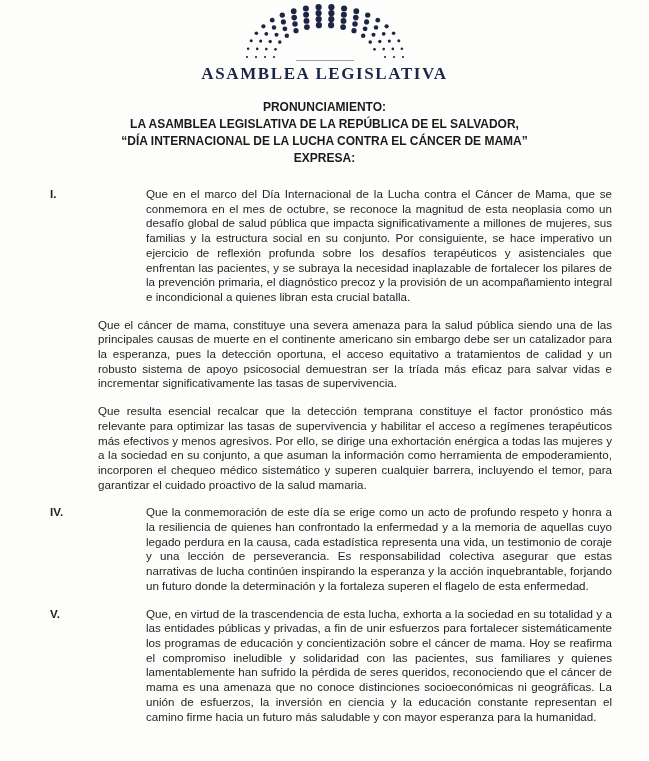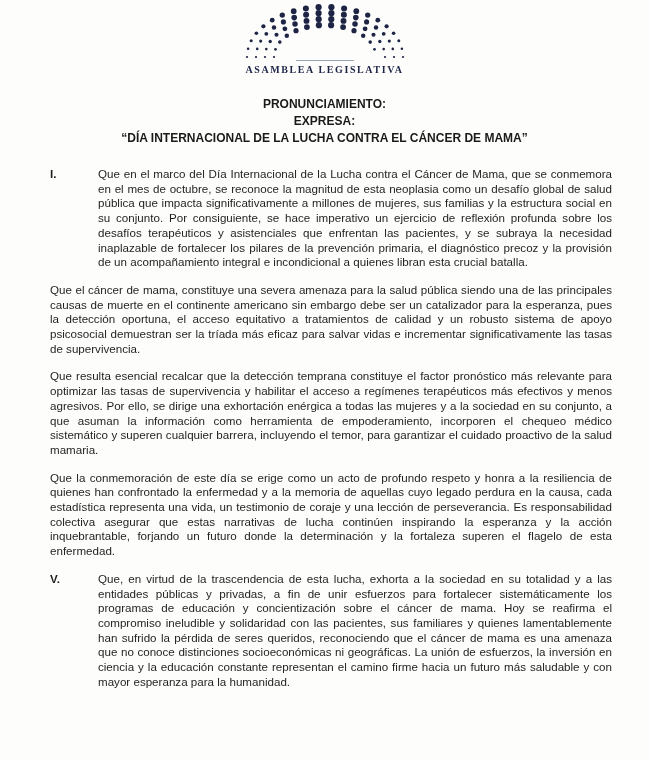--- a/index.html
+++ b/index.html
@@ -21,27 +21,27 @@
   }
   .logo-line {
     width: 58px;
     height: 1px;
     background: #9aa2b5;
     margin-top: 1px;
   }
   .logo-caption {
     font-family: "Liberation Serif", serif;
     font-weight: bold;
-    font-size: 10px;
+    font-size: 17px;
     letter-spacing: 1.6px;
     color: #1d2547;
     margin-top: 3px;
   }
   .title-block {
-    margin-top: 21px;
+    margin-top: 15px;
     text-align: center;
     font-weight: bold;
     font-size: 12px;
     line-height: 17px;
     color: #1a1a1a;
   }
   .paras {
     margin-top: 20px;
   }
   .para {
@@ -51,20 +51,21 @@
     line-height: 14.7px;
   }
   .para .num {
     width: 48px;
     flex: 0 0 48px;
     font-weight: bold;
   }
   .para .ptext {
     flex: 1;
     text-align: justify;
+    margin-left: 48px;
   }
 </style>
 </head>
 <body>
 
 <div class="doc">
 
   <div class="logo-wrap">
     <svg id="logo-arch" width="170" height="55" viewBox="0 0 170 55">
         <circle cx="7.0" cy="53.0" r="1.10" fill="#1e2544"></circle>
@@ -135,36 +136,38 @@
         <circle cx="130.2" cy="38.1" r="1.78" fill="#1e2544"></circle>
         <circle cx="134.5" cy="45.3" r="1.37" fill="#1e2544"></circle>
         <circle cx="136.0" cy="53.0" r="NaN" fill="#1e2544"></circle>
       </svg>
     <div class="logo-line"></div>
     <div class="logo-caption" style="color: rgb(29, 37, 71);">ASAMBLEA LEGISLATIVA</div>
   </div>
 
   <div class="title-block">
     <div>PRONUNCIAMIENTO:</div>
+    <div>LA ASAMBLEA LEGISLATIVA DE LA REPÚBLICA DE EL SALVADOR,</div>
+    <div>“DÍA INTERNACIONAL DE LA LUCHA CONTRA EL CÁNCER DE MAMA”</div>
     <div>EXPRESA:</div>
-    <div>“DÍA INTERNACIONAL DE LA LUCHA CONTRA EL CÁNCER DE MAMA”</div>
   </div>
 
   <div class="paras">
     <div class="para">
       <div class="num">I.</div>
       <div class="ptext">Que en el marco del Día Internacional de la Lucha contra el Cáncer de Mama, que se conmemora en el mes de octubre, se reconoce la magnitud de esta neoplasia como un desafío global de salud pública que impacta significativamente a millones de mujeres, sus familias y la estructura social en su conjunto. Por consiguiente, se hace imperativo un ejercicio de reflexión profunda sobre los desafíos terapéuticos y asistenciales que enfrentan las pacientes, y se subraya la necesidad inaplazable de fortalecer los pilares de la prevención primaria, el diagnóstico precoz y la provisión de un acompañamiento integral e incondicional a quienes libran esta crucial batalla.</div>
     </div>
     <div class="para">
       <div class="ptext">Que el cáncer de mama, constituye una severa amenaza para la salud pública siendo una de las principales causas de muerte en el continente americano sin embargo debe ser un catalizador para la esperanza, pues la detección oportuna, el acceso equitativo a tratamientos de calidad y un robusto sistema de apoyo psicosocial demuestran ser la tríada más eficaz para salvar vidas e incrementar significativamente las tasas de supervivencia.</div>
     </div>
     <div class="para">
       <div class="ptext">Que resulta esencial recalcar que la detección temprana constituye el factor pronóstico más relevante para optimizar las tasas de supervivencia y habilitar el acceso a regímenes terapéuticos más efectivos y menos agresivos. Por ello, se dirige una exhortación enérgica a todas las mujeres y a la sociedad en su conjunto, a que asuman la información como herramienta de empoderamiento, incorporen el chequeo médico sistemático y superen cualquier barrera, incluyendo el temor, para garantizar el cuidado proactivo de la salud mamaria.</div>
     </div>
     <div class="para">
+      <div class="num">IV.</div>
       <div class="ptext">Que la conmemoración de este día se erige como un acto de profundo respeto y honra a la resiliencia de quienes han confrontado la enfermedad y a la memoria de aquellas cuyo legado perdura en la causa, cada estadística representa una vida, un testimonio de coraje y una lección de perseverancia. Es responsabilidad colectiva asegurar que estas narrativas de lucha continúen inspirando la esperanza y la acción inquebrantable, forjando un futuro donde la determinación y la fortaleza superen el flagelo de esta enfermedad.</div>
     </div>
     <div class="para">
       <div class="num">V.</div>
       <div class="ptext">Que, en virtud de la trascendencia de esta lucha, exhorta a la sociedad en su totalidad y a las entidades públicas y privadas, a fin de unir esfuerzos para fortalecer sistemáticamente los programas de educación y concientización sobre el cáncer de mama. Hoy se reafirma el compromiso ineludible y solidaridad con las pacientes, sus familiares y quienes lamentablemente han sufrido la pérdida de seres queridos, reconociendo que el cáncer de mama es una amenaza que no conoce distinciones socioeconómicas ni geográficas. La unión de esfuerzos, la inversión en ciencia y la educación constante representan el camino firme hacia un futuro más saludable y con mayor esperanza para la humanidad.</div>
     </div>
   </div>
 
 </div>
 

